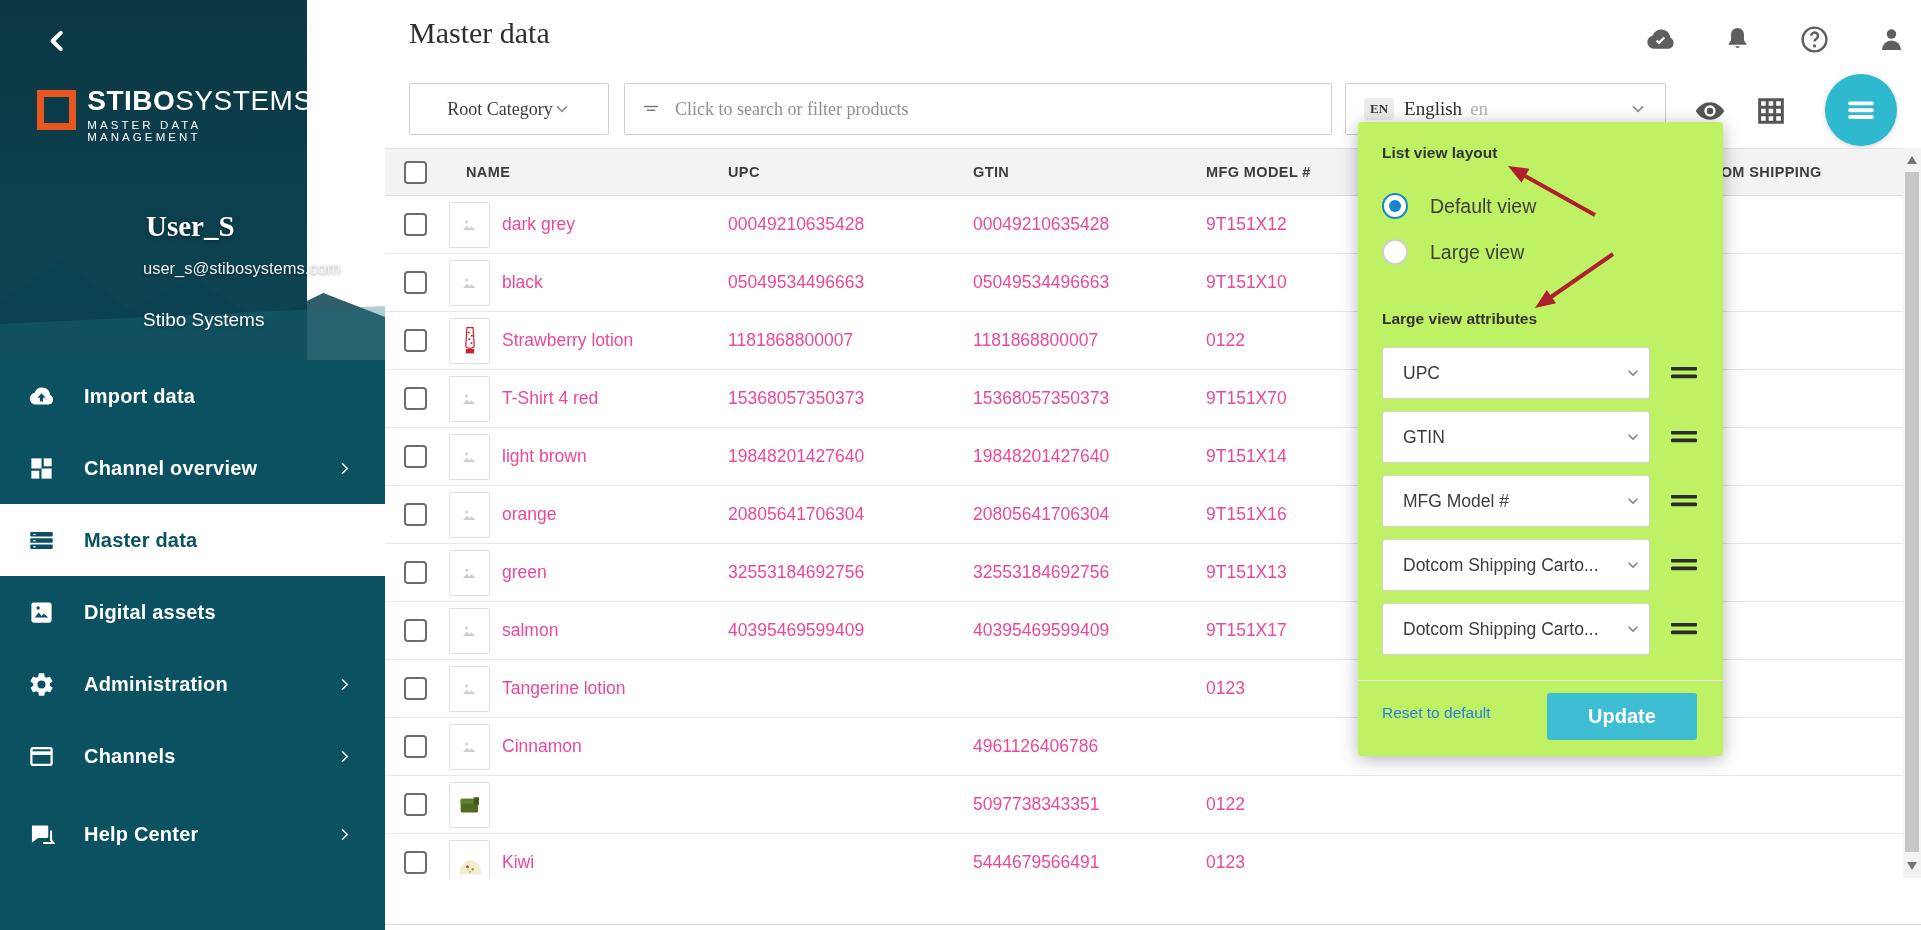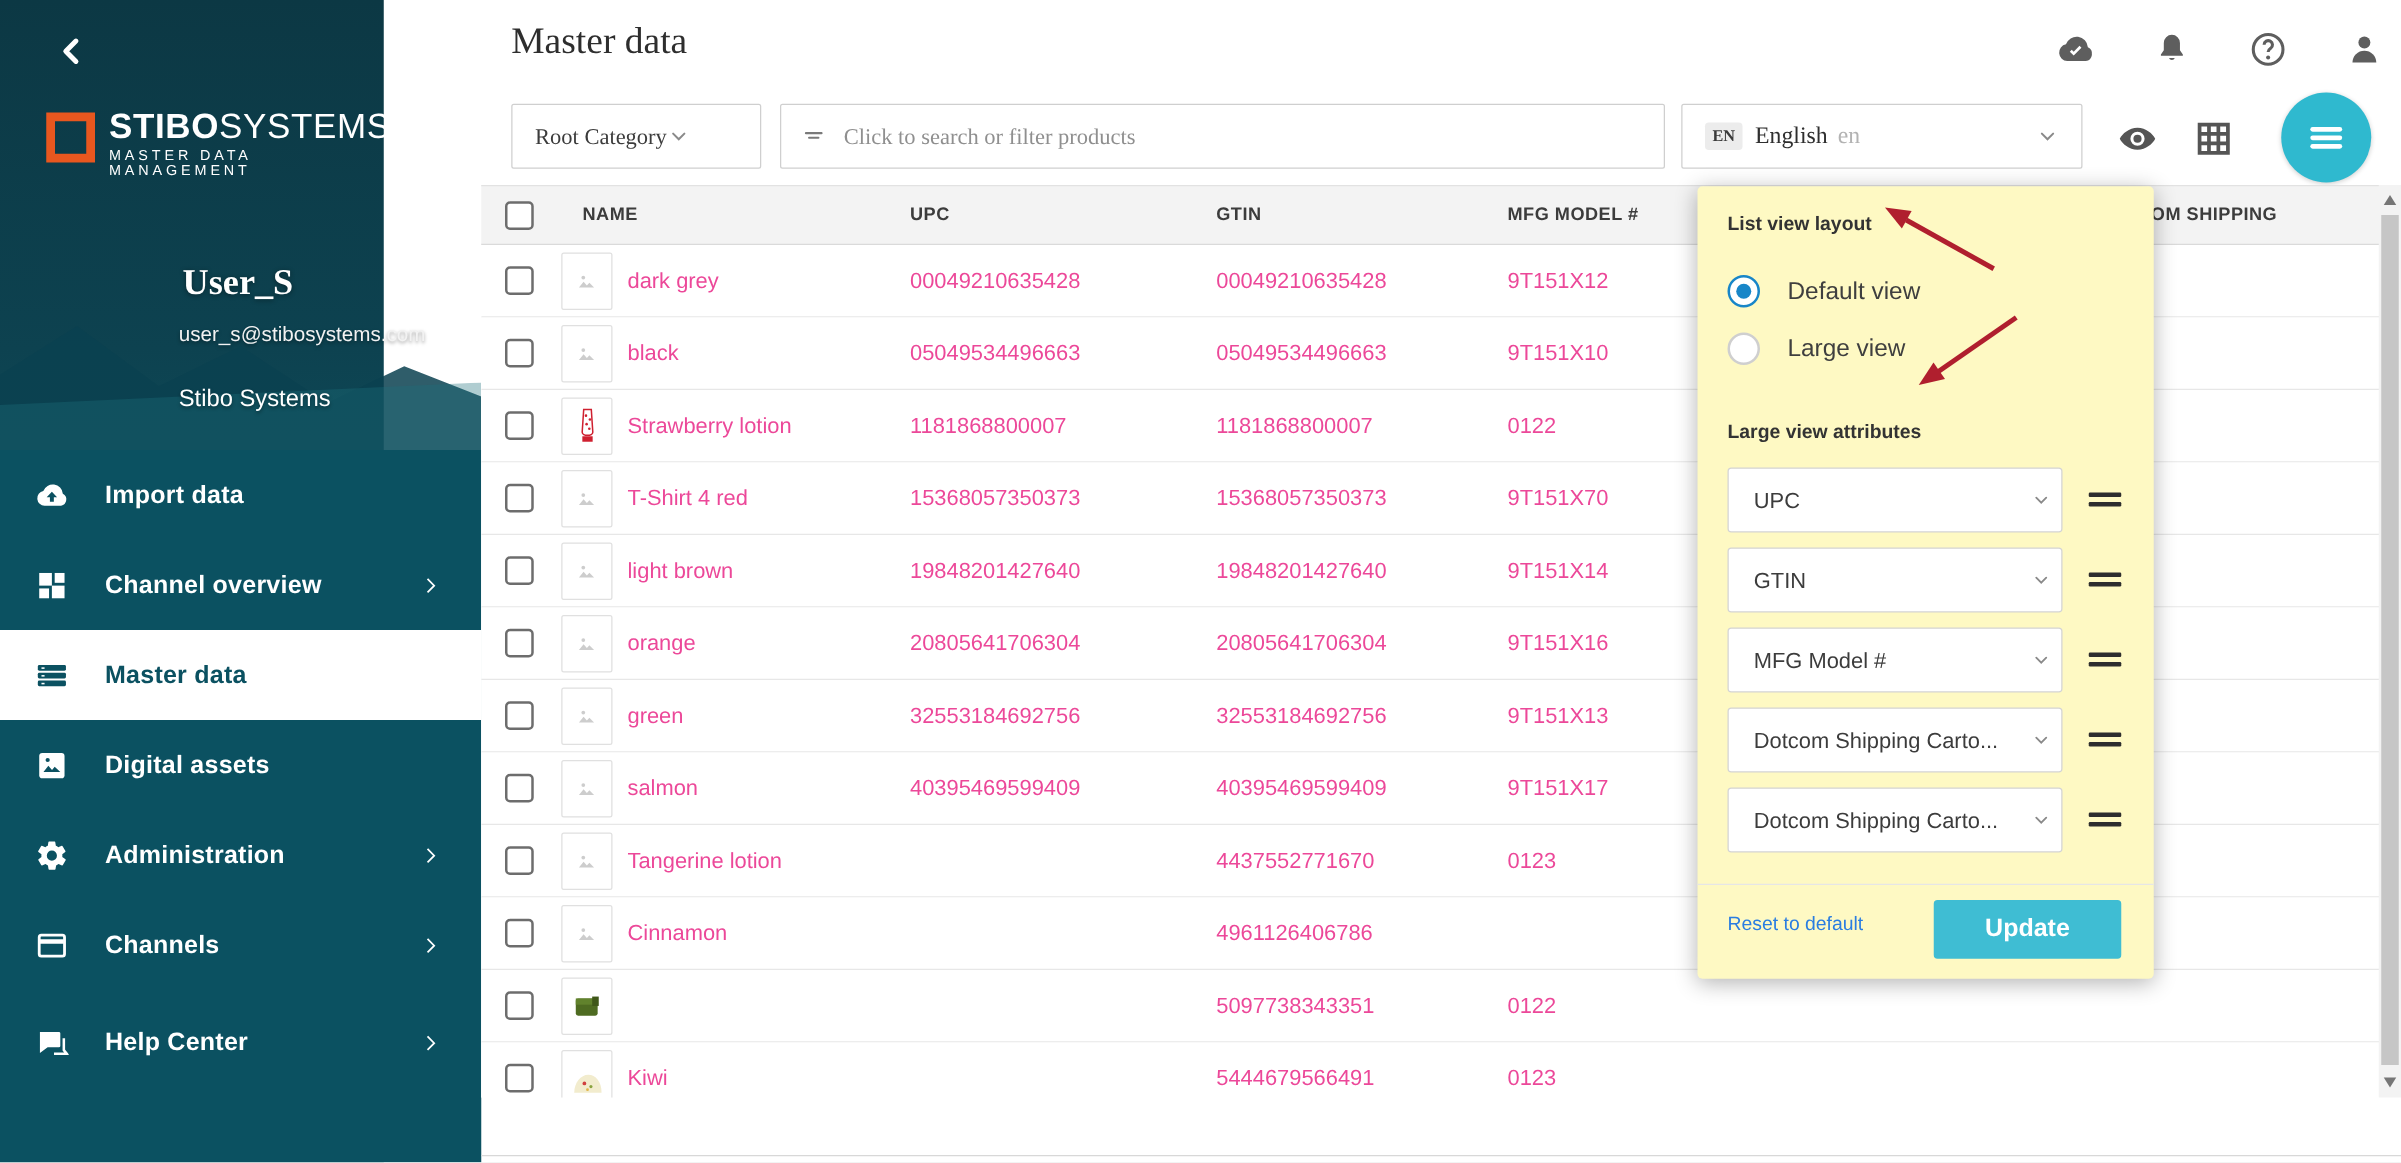--- a/index.html
+++ b/index.html
@@ -38,21 +38,21 @@
 
   
   .page-title{ position:absolute; left:409px; top:16px; font-family:"Liberation Serif","DejaVu Serif",serif;
                font-size:30px; font-weight:500; color:#2e2e2e; }
   .top-icons{ position:absolute; top:24px; left:1645px; width:262px; display:flex; justify-content:space-between; }
   .ti{ width:31px; height:31px; color:#5e5e5e; cursor:pointer; }
   .ti svg{ width:100%; height:100%; display:block; }
 
   .toolbar-box{ position:absolute; top:83px; height:52px; background:#fff; border:1px solid #cfcfcf; border-radius:2px;
                 display:flex; align-items:center; font-family:"Liberation Serif","DejaVu Serif",serif; }
-  .cat-box{ left:409px; width:200px; padding:12px 18px; justify-content:flex-start; cursor:pointer; }
+  .cat-box{ left:409px; width:200px; padding:12px 18px; justify-content:center; cursor:pointer; }
   .cat-label{ font-size:18px; color:#3c3c3c; }
   .chev{ width:18px; height:18px; color:#8a8a8a; }
   .chev svg{ width:100%; height:100%; display:block; }
   .search-box{ left:624px; width:708px; padding:0 16px; }
   .filter-icon{ width:20px; height:20px; color:#7a7a7a; margin-right:14px; }
   .filter-icon svg{ width:100%; height:100%; display:block; }
   .search-input{ border:none; outline:none; flex:1; font-size:18px; color:#3c3c3c;
                  font-family:"Liberation Serif","DejaVu Serif",serif; }
   .search-input::placeholder{ color:#8f8f8f; }
   .lang-box{ left:1345px; width:321px; padding:0 18px; cursor:pointer; }
@@ -87,22 +87,22 @@
   .bottom-line{ position:absolute; left:385px; top:924px; width:1536px; height:1px; background:#d8d8d8; }
 
   
   .vscroll{ position:absolute; left:1903px; top:148px; width:18px; height:730px; background:#f3f3f3; }
   .vs-arrow{ position:absolute; left:4px; width:0; height:0; border-left:5px solid transparent; border-right:5px solid transparent; }
   .vs-up{ top:8px; border-bottom:8px solid #767676; }
   .vs-down{ bottom:8px; border-top:8px solid #767676; }
   .vs-thumb{ position:absolute; left:2px; top:24px; width:14px; height:680px; background:#c6c6c6; }
 
   
-  .popup{ position:absolute; left:1358px; top:122px; width:365px; height:634px; background:#fef9c3; border-radius:4px;
-          box-shadow:0 3px 18px rgba(0,0,0,.30); z-index:40;margin-top:27px; }
+  .popup{ position:absolute; left:1358px; top:122px; width:365px; height:634px; background:#bef264; border-radius:4px;
+          box-shadow:0 3px 18px rgba(0,0,0,.30); z-index:40; }
   .pp-heading{ position:absolute; left:24px; font-size:15.5px; font-weight:700; color:#333; }
   .pp-h1{ top:22px; } .pp-h2{ top:188px; }
   .radio-row{ position:absolute; left:24px; display:flex; align-items:center; cursor:pointer; }
   .rr1{ top:71px; } .rr2{ top:117px;text-align:right; }
   .radio{ width:26px; height:26px; border-radius:50%; border:2.5px solid #cfcfcf; background:#fff; position:relative; }
   .radio.checked{ border-color:#1886c8; }
   .radio.checked::after{ content:""; position:absolute; left:4.5px; top:4.5px; width:12px; height:12px; border-radius:50%; background:#1886c8; }
   .radio-label{ margin-left:22px; font-size:19.5px; color:#3f3f3f; }
   .attr-row{ position:absolute; left:24px; width:316px; height:52px; }
   .attr-select{ position:absolute; left:0; top:0; width:268px; height:52px; border:1px solid #d4d4d4; border-radius:3px;
@@ -430,21 +430,20 @@
       <div class="trow">
         <span class="cb"></span>
         <span class="thumb">
           <svg viewBox="0 0 24 24" fill="#cdcdcd">
             <path d="M6.5 16l3-3.7 2.1 2.4 1.6-1.8 3 3.1z"></path>
             <circle cx="9.3" cy="9.6" r="1.2"></circle>
           </svg>
         </span>
         <span class="tcell c-name">Tangerine lotion</span>
         <span class="tcell c-upc"></span>
-        <span class="tcell c-gtin">4437552771670</span>
         <span class="tcell c-mfg">0123</span>
       </div>
       <div class="trow">
         <span class="cb"></span>
         <span class="thumb">
           <svg viewBox="0 0 24 24" fill="#cdcdcd">
             <path d="M6.5 16l3-3.7 2.1 2.4 1.6-1.8 3 3.1z"></path>
             <circle cx="9.3" cy="9.6" r="1.2"></circle>
           </svg>
         </span>

